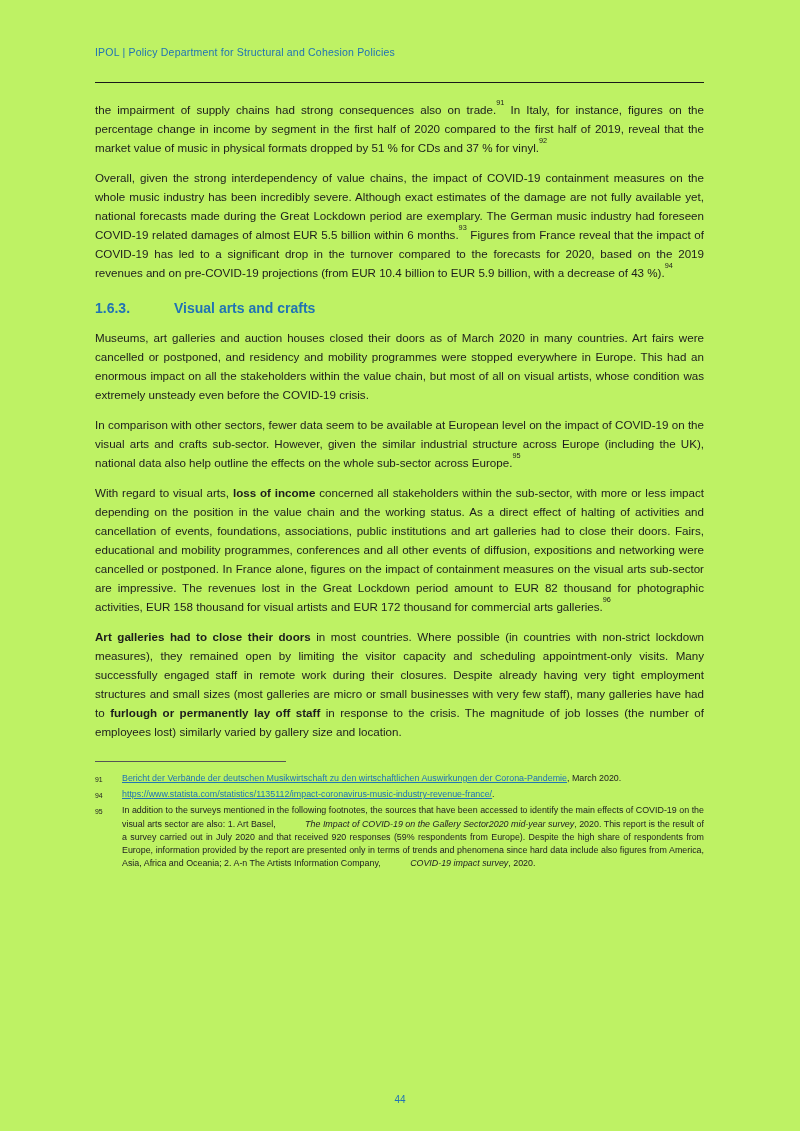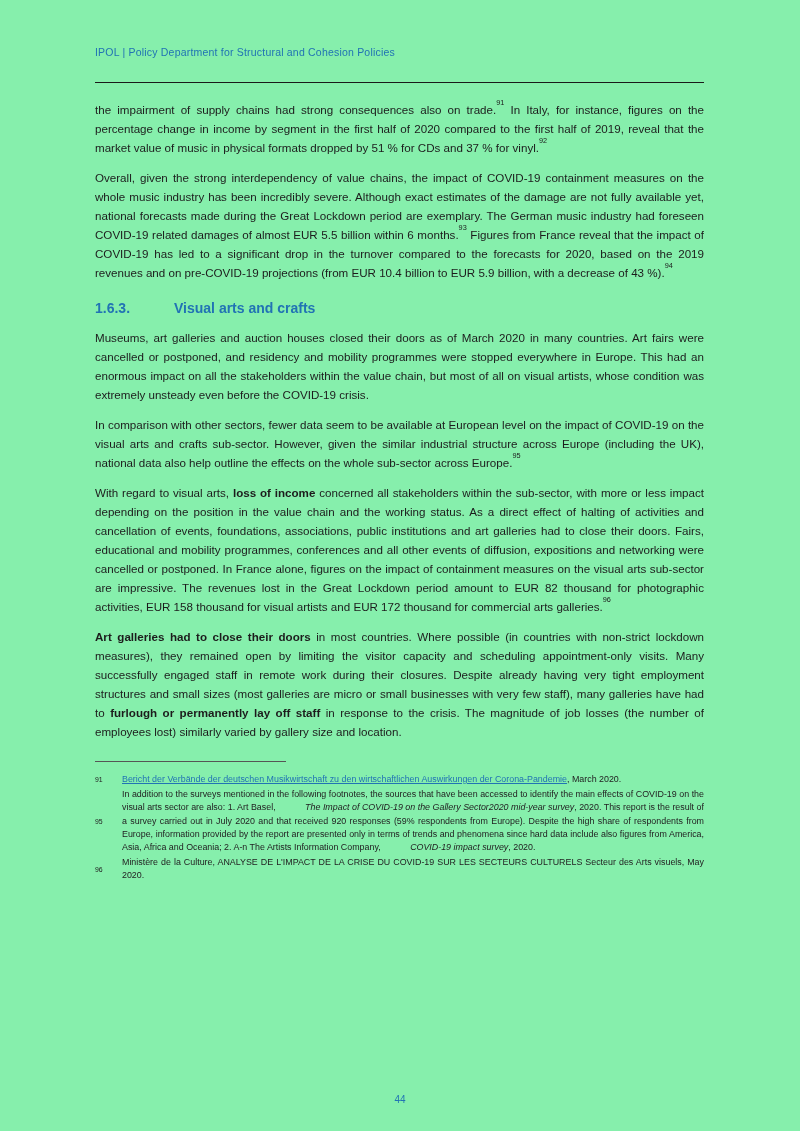--- a/index.html
+++ b/index.html
@@ -1,21 +1,21 @@
 <!DOCTYPE html>
 <html style="--accent: #2173B4;"><head>
 <meta charset="utf-8">
 <style>
   * { margin:0; padding:0; box-sizing:border-box; }
   html, body { background:#e8e8e8; }
   .page {
     position:relative;
     width:800px; height:1131px;
     margin:0 auto;
-    background:#86efac;
+    background:#bef264;
     font-family:"Liberation Sans", sans-serif;
     color:#1c1c1c;
     padding:46px 96px 0 95px;
     overflow:hidden;
   }
   .header {
     color:var(--accent, #2173B4);
     font-size:10.5px;
     letter-spacing:0.2px;
   }
@@ -50,21 +50,20 @@
     width:191px;
     border-top:1px solid #555;
     margin-bottom:10px;
   }
   .footnote {
     display:flex;
     font-size:8.9px;
     line-height:13.2px;
     margin-bottom:2px;
     color:#222;
-    align-items:center;
   }
   .fn-num {
     flex:0 0 27px;
     width:27px;
     font-size:6.9px;
     padding-top:1px;
   }
   .fn-body { flex:1; text-align:justify; }
   .fn-body em { font-style:italic;margin-left:27px; }
   a.link {
@@ -104,24 +103,24 @@
   </div>
 
   <div class="footnotes">
     <div class="fn-sep"></div>
 
     <div class="footnote">
       <span class="fn-num">91</span>
       <span class="fn-body"><a class="link">Bericht der Verbände der deutschen Musikwirtschaft zu den wirtschaftlichen Auswirkungen der Corona-Pandemie</a><span>, March 2020.</span></span>
     </div>
     <div class="footnote">
+      <span class="fn-num">94</span>
+      <span class="fn-body"><a class="link">https://www.statista.com/statistics/1135112/impact-coronavirus-music-industry-revenue-france/</a><span>.</span></span>
+    </div>
+    <div class="footnote">
       <span class="fn-num">95</span>
       <span class="fn-body"><span>In addition to the surveys mentioned in the following footnotes, the sources that have been accessed to identify the main effects of COVID-19 on the visual arts sector are also: 1. Art Basel, </span><em>The Impact of COVID-19 on the Gallery Sector2020 mid-year survey</em><span>, 2020. This report is the result of a survey carried out in July 2020 and that received 920 responses (59% respondents from Europe). Despite the high share of respondents from Europe, information provided by the report are presented only in terms of trends and phenomena since hard data include also figures from America, Asia, Africa and Oceania; 2. A-n The Artists Information Company, </span><em>COVID-19 impact survey</em><span>, 2020.</span></span>
-    </div>
-    <div class="footnote">
-      <span class="fn-num">96</span>
-      <span class="fn-body"><span>Ministère de la Culture, ANALYSE DE L'IMPACT DE LA CRISE DU COVID-19 SUR LES SECTEURS CULTURELS Secteur des Arts visuels, May 2020.</span></span>
     </div>
   </div>
 
   <div class="page-number">44</div>
 
 </div>
 
 </body></html>

